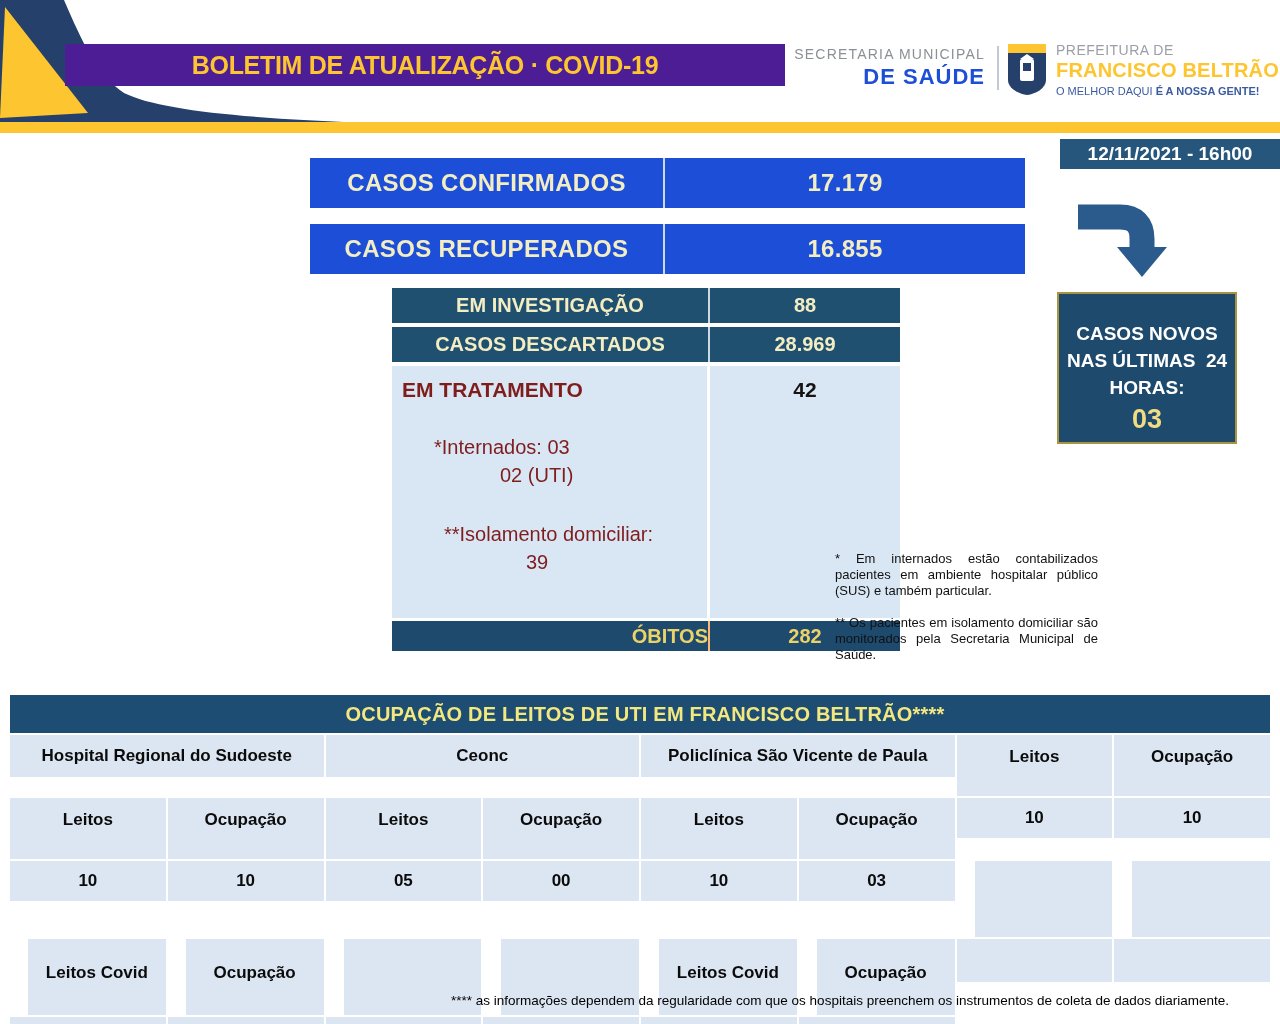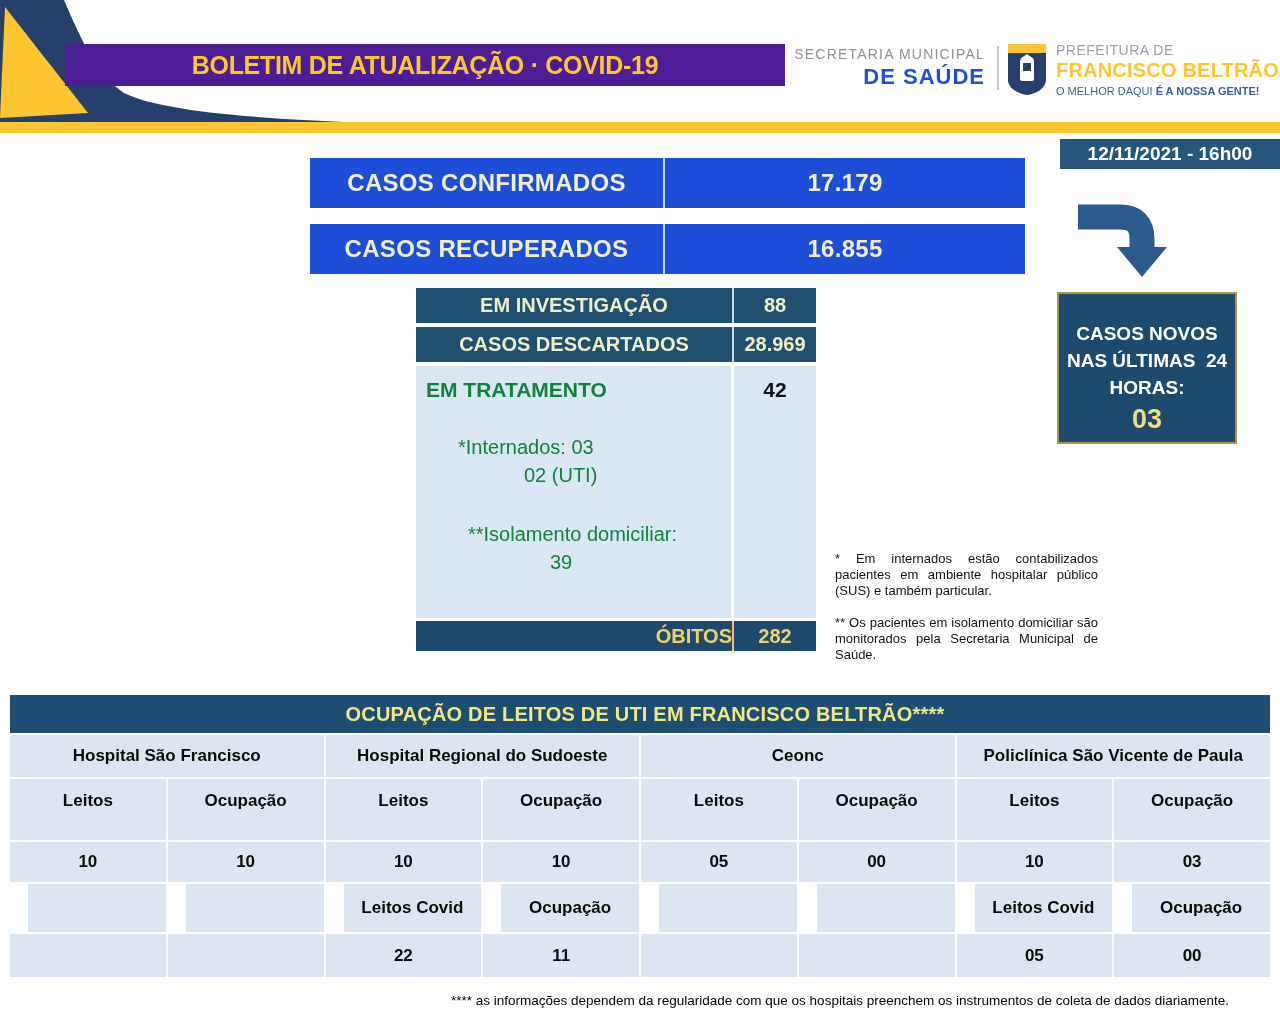--- a/index.html
+++ b/index.html
@@ -44,27 +44,27 @@
   .main-stats { position:absolute; left:310px; top:158px; width:715px; }
   .mrow { display:flex; height:50px; margin-bottom:16px; background:#1d4ed8; }
   .mrow .lbl {
     width:355px; border-right:2px solid #ccd8e2;
     display:flex; align-items:center; justify-content:center;
   }
   .mrow .val { flex:1; display:flex; align-items:center; justify-content:center; }
   .mrow span { color:#f3edc3; font-weight:bold; font-size:24px; letter-spacing:0.3px; }
 
   
-  .sec-table { position:absolute; left:416px; top:288px; width:400px; }
+  .sec-table { position:absolute; left:392px; top:288px; width:508px; }
   .srow { display:flex; height:35px; background:#205070; margin-bottom:4px; }
   .srow .lbl { width:318px; border-right:2px solid #ccd8e2; display:flex; align-items:center; justify-content:center; }
   .srow .val { flex:1; display:flex; align-items:center; justify-content:center; }
   .srow span { color:#f3edc3; font-weight:bold; font-size:20px; }
   .treat { display:flex; height:252px; background:#d9e6f4; margin-bottom:3px; }
-  .treat .left { width:318px; border-right:3px solid #ffffff; padding-top:12px; color:#15803d; }
+  .treat .left { width:318px; border-right:3px solid #ffffff; padding-top:12px; color:#7f1d1d; }
   .treat .right { flex:1; text-align:center; padding-top:12px; }
   .treat .right span { font-weight:bold; font-size:21px; color:#141414; }
   .t-title { font-weight:bold; font-size:21px; padding-left:10px; }
   .t-line { font-size:20px; margin-top:5px; }
   .t-internados { margin-top:34px; padding-left:42px; }
   .t-enfermaria { padding-left:108px; }
   .t-uti { padding-left:108px; }
   .t-isolamento { margin-top:36px; padding-left:52px; }
   .t-iso-val { padding-left:134px; }
   .obitos { display:flex; height:30px; background:#1e4a6e; }
@@ -93,21 +93,21 @@
   }
   .occ-header span { color:#f3e87f; font-weight:bold; font-size:20px; letter-spacing:0.2px; }
   .occ-body { display:grid; grid-template-columns:repeat(8,1fr); gap:2px; background:#ffffff; margin-top:2px; }
   .occ-body .cell {
     background:#dce6f2; color:#0b0b0b; font-weight:bold; font-size:17px;
     display:flex; justify-content:center;
   }
   .hosp { grid-column:span 2; height:42px; align-items:center; }
   .r-head { height:61px; align-items:flex-start; padding-top:12px; }
   .r-val { height:40px; align-items:center; }
-  .r-chead { height:48px; align-items:flex-start; padding-top:14px;margin-left:18px; }
+  .r-chead { height:76px; align-items:flex-start; padding-top:24px;margin-left:18px; }
   .r-val2 { height:43px; align-items:center; }
 
   
   .footer-note {
     position:absolute; left:410px; top:993px; width:860px;
     text-align:center; font-size:13.5px; color:#000;
   }
 </style>
 </head>
 <body>
@@ -219,21 +219,20 @@
   <div class="footnotes">
     <p>* Em internados estão contabilizados pacientes em ambiente hospitalar público (SUS) e também particular.</p>
     <p>** Os pacientes em isolamento domiciliar são monitorados pela Secretaria Municipal de Saúde.</p>
   </div>
 
   <div class="occ">
     <div class="occ-header">
       <span>OCUPAÇÃO DE LEITOS DE UTI EM FRANCISCO BELTRÃO****</span>
     </div>
     <div class="occ-body">
-      <div class="cell hosp">Hospital São Francisco</div>
       <div class="cell hosp">Hospital Regional do Sudoeste</div>
       <div class="cell hosp">Ceonc</div>
       <div class="cell hosp">Policlínica São Vicente de Paula</div>
 
       <div class="cell r-head">Leitos</div>
       <div class="cell r-head">Ocupação</div>
       <div class="cell r-head">Leitos</div>
       <div class="cell r-head">Ocupação</div>
       <div class="cell r-head">Leitos</div>
       <div class="cell r-head">Ocupação</div>

